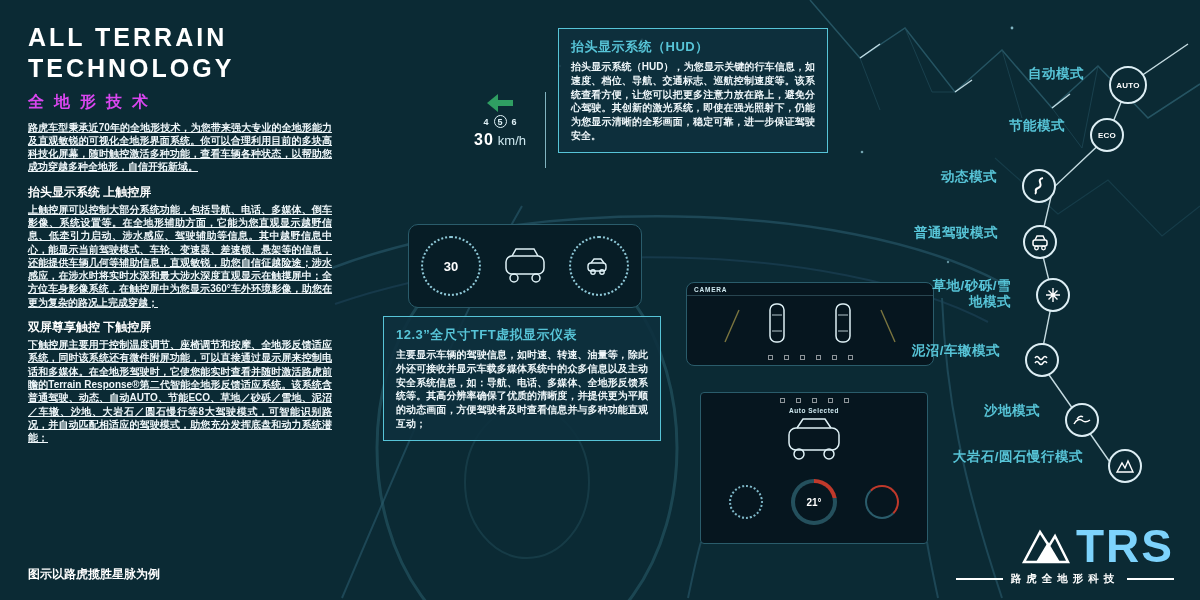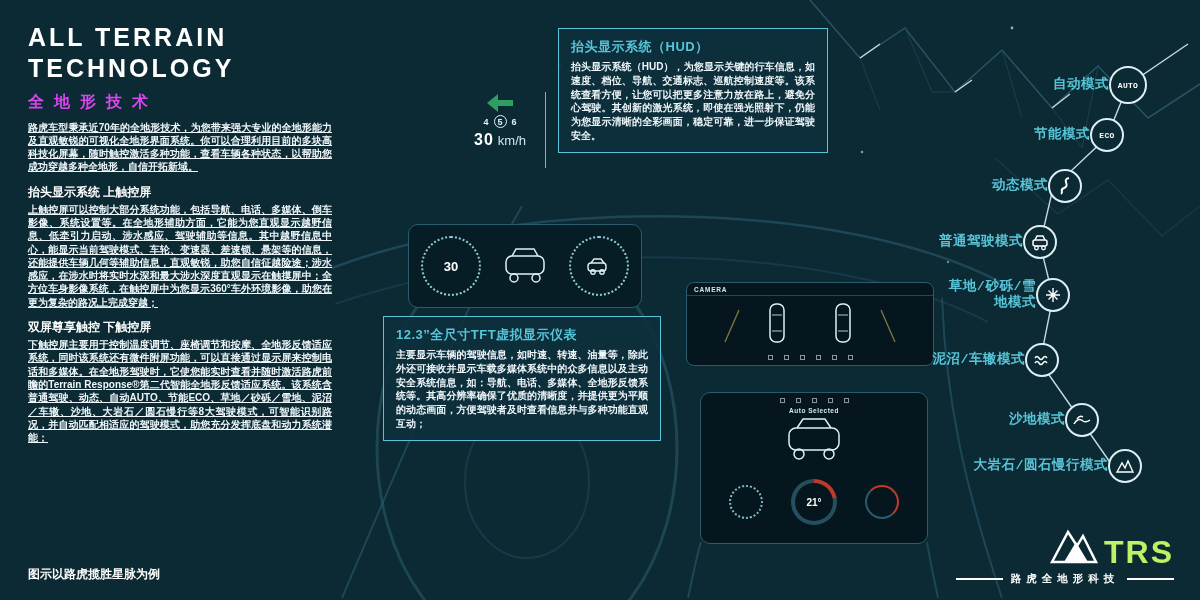--- a/index.html
+++ b/index.html
@@ -41,49 +41,49 @@
   .gauge-speed { font-size:13px; font-weight:800; color:#ffffff; }
 
   
   #upper-screen { position:absolute; left:686px; top:282px; width:248px; height:84px; background:#06161f; border:1.5px solid #2a5c6b; border-radius:8px; z-index:5; overflow:hidden; }
   .screen-topbar { height:13px; display:flex; align-items:center; padding:0 7px; font-size:6.5px; font-weight:700; letter-spacing:0.8px; color:#cfe9f0; border-bottom:1px solid rgba(120,180,195,0.3); }
   .camera-area { position:relative; height:54px; display:flex; align-items:center; justify-content:center; gap:44px; }
   .screen-iconstrip { display:flex; justify-content:center; gap:11px; align-items:center; height:14px; }
   .mini-icon { width:5px; height:5px; border:1px solid rgba(255,255,255,0.55); }
 
   
-  #lower-screen { position:absolute; left:700px; top:392px; width:228px; height:152px; background:#06161f; border:1.5px solid #2a5c6b; border-radius:10px; z-index:5; overflow:hidden; display:flex; flex-direction:column; }
+  #lower-screen { position:absolute; left:700px; top:392px; width:228px; height:152px; background:#06161f; border:1.5px solid #2a5c6b; border-radius:4px; z-index:5; overflow:hidden; display:flex; flex-direction:column; }
   .lower-status { text-align:center; font-size:6.5px; font-weight:700; color:#cfe9f0; letter-spacing:0.5px; }
   .lower-car { display:flex; justify-content:center; margin-top:1px; }
   .knob-row { display:flex; justify-content:space-around; align-items:center; flex:1; padding:0 14px; }
   .knob-small { width:34px; height:34px; border-radius:50%; border:2px dotted #7fb8c8; }
   .knob-red { border:2px solid #2a5c6b; border-top-color:#c0392b; border-right-color:#c0392b; }
   .knob-big { width:46px; height:46px; border-radius:50%; background:conic-gradient(#c0392b 0 22%, #24505d 22% 100%); display:flex; align-items:center; justify-content:center; }
   .knob-big-inner { width:38px; height:38px; border-radius:50%; background:#06161f; display:flex; align-items:center; justify-content:center; font-size:10px; font-weight:800; color:#ffffff; }
 
   
-  .mode { position:absolute; display:flex; align-items:center; gap:0; z-index:7;font-family:Liberation Mono, monospace; }
+  .mode { position:absolute; display:flex; gap:25px; z-index:7; }
   .mode-label { color:#57c4d7; font-size:13.5px; font-weight:800; text-align:right; letter-spacing:0.5px; line-height:1.15; }
   .mode-label.wrap { width:92px; }
   .mode-icon { width:34px; height:34px; border:2px solid #ddeef4; border-radius:50%; background:#0b2a34; display:flex; align-items:center; justify-content:center; flex:0 0 auto; color:#ffffff; font-weight:800; }
   .mode-icon.big { width:38px; height:38px; }
   .mode-badge { font-size:8px; font-weight:800; letter-spacing:0.3px; color:#ffffff; }
   #mode-1 { top:66px;  right:53px; }
   #mode-2 { top:118px; right:76px; }
-  #mode-3 { top:169px; right:118px; }
+  #mode-3 { top:169px; right:144px; }
   #mode-4 { top:225px; right:143px; }
   #mode-5 { top:278px; right:130px; }
   #mode-6 { top:343px; right:141px; }
   #mode-7 { top:403px; right:101px; }
   #mode-8 { top:449px; right:58px; }
 
   
   #logo { position:absolute; right:26px; bottom:14px; z-index:7; display:flex; flex-direction:column; align-items:flex-end; width:218px; }
   .logo-row { display:flex; align-items:flex-end; gap:4px; }
-  .logo-text { font-size:32px; font-weight:800; letter-spacing:2px; line-height:0.85; color:#bef264; }
+  .logo-text { font-size:46px; font-weight:800; letter-spacing:2px; line-height:0.85; color:#7dd3fc; }
   .logo-tagline-row { display:flex; align-items:center; width:100%; margin-top:6px; gap:8px; }
   .logo-line { flex:1; height:1.5px; background:#ffffff; }
   .logo-tagline { font-size:10.5px; font-weight:700; letter-spacing:5px; color:#ffffff; white-space:nowrap;font-family:Liberation Mono, monospace; }
 </style>
 </head>
 <body>
 
 <div class="page">
 
   <svg class="bg-art" width="1200" height="600" viewBox="0 0 1200 600">

